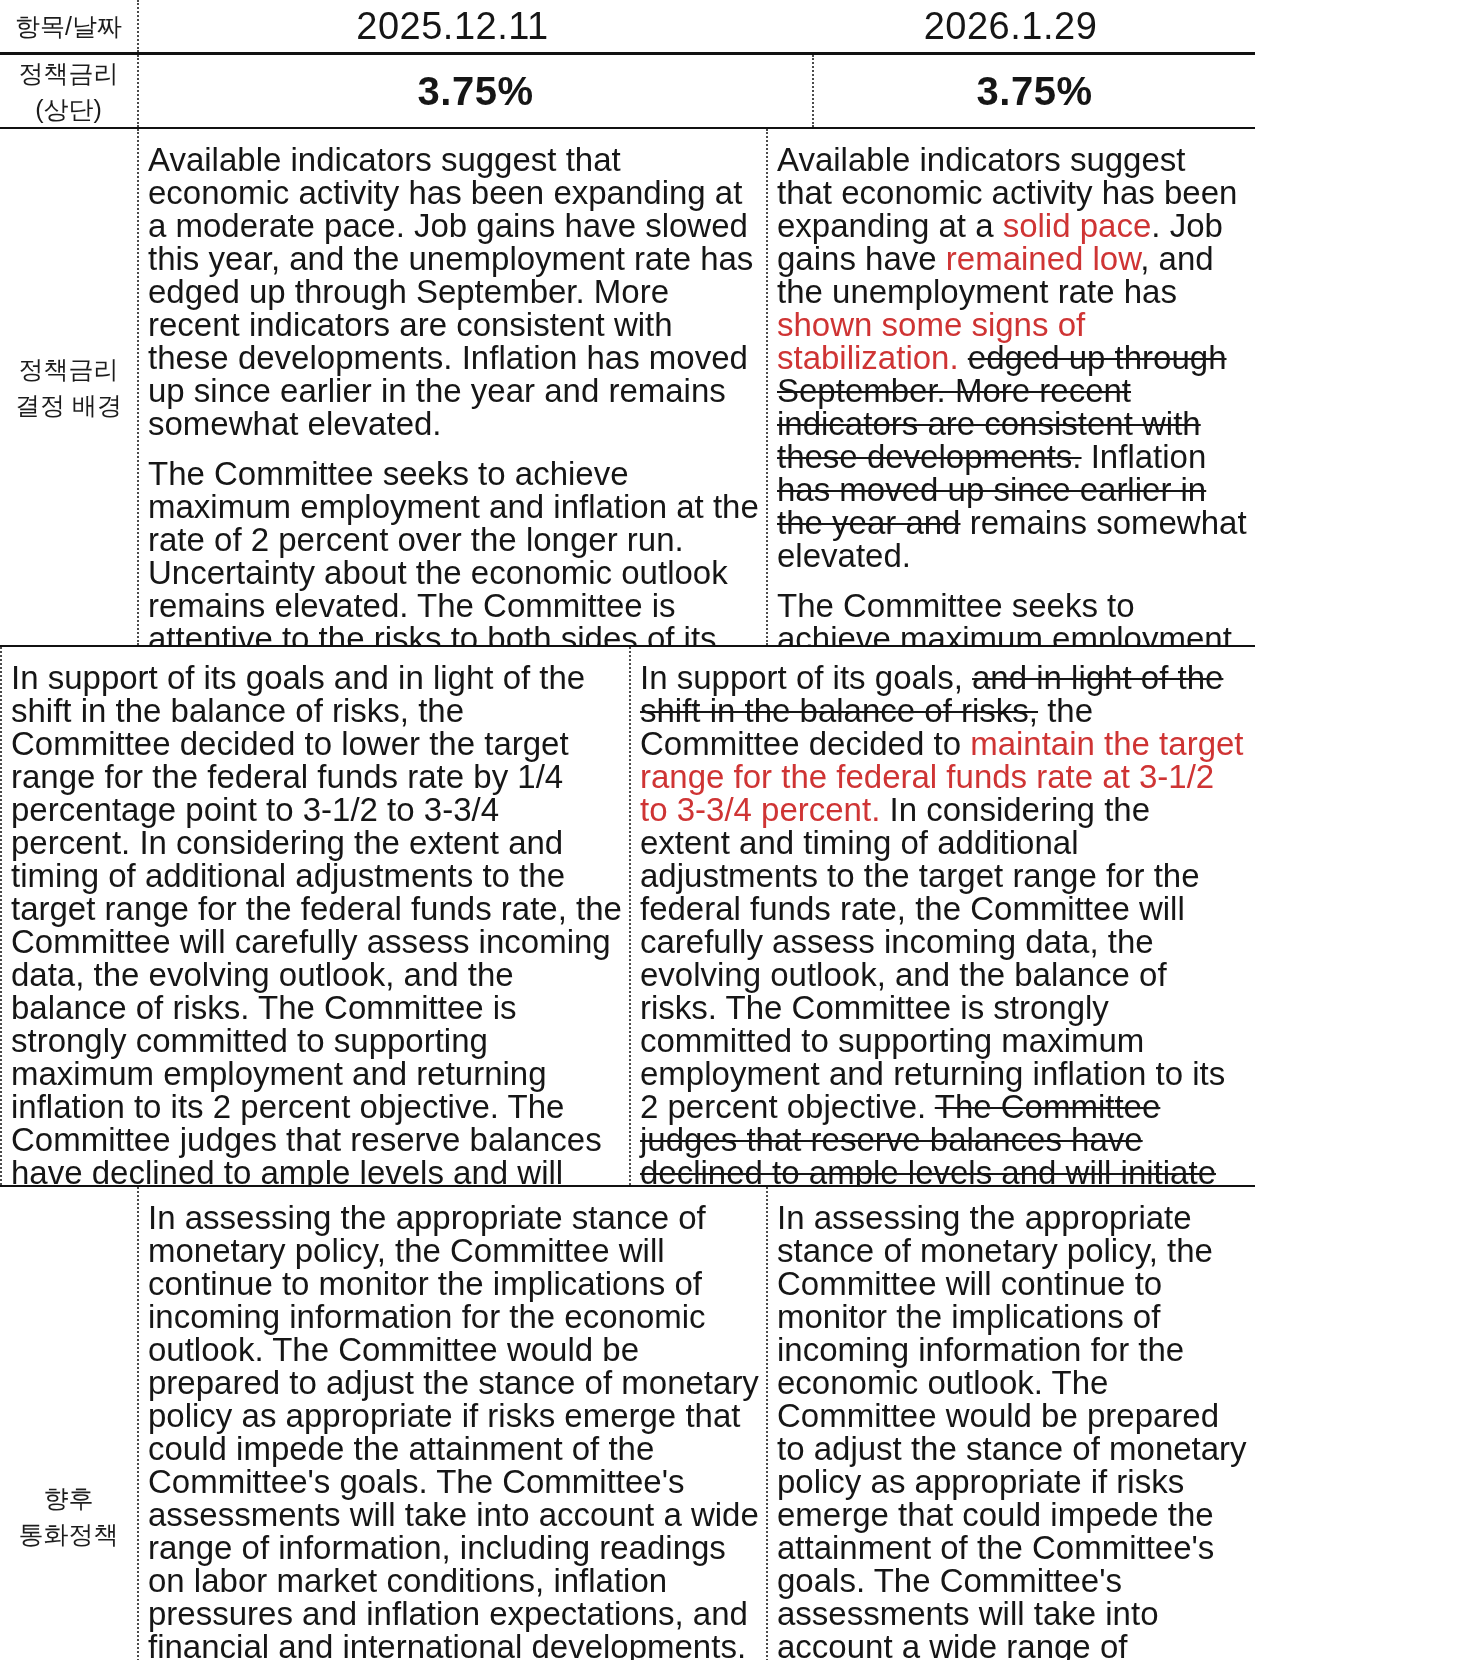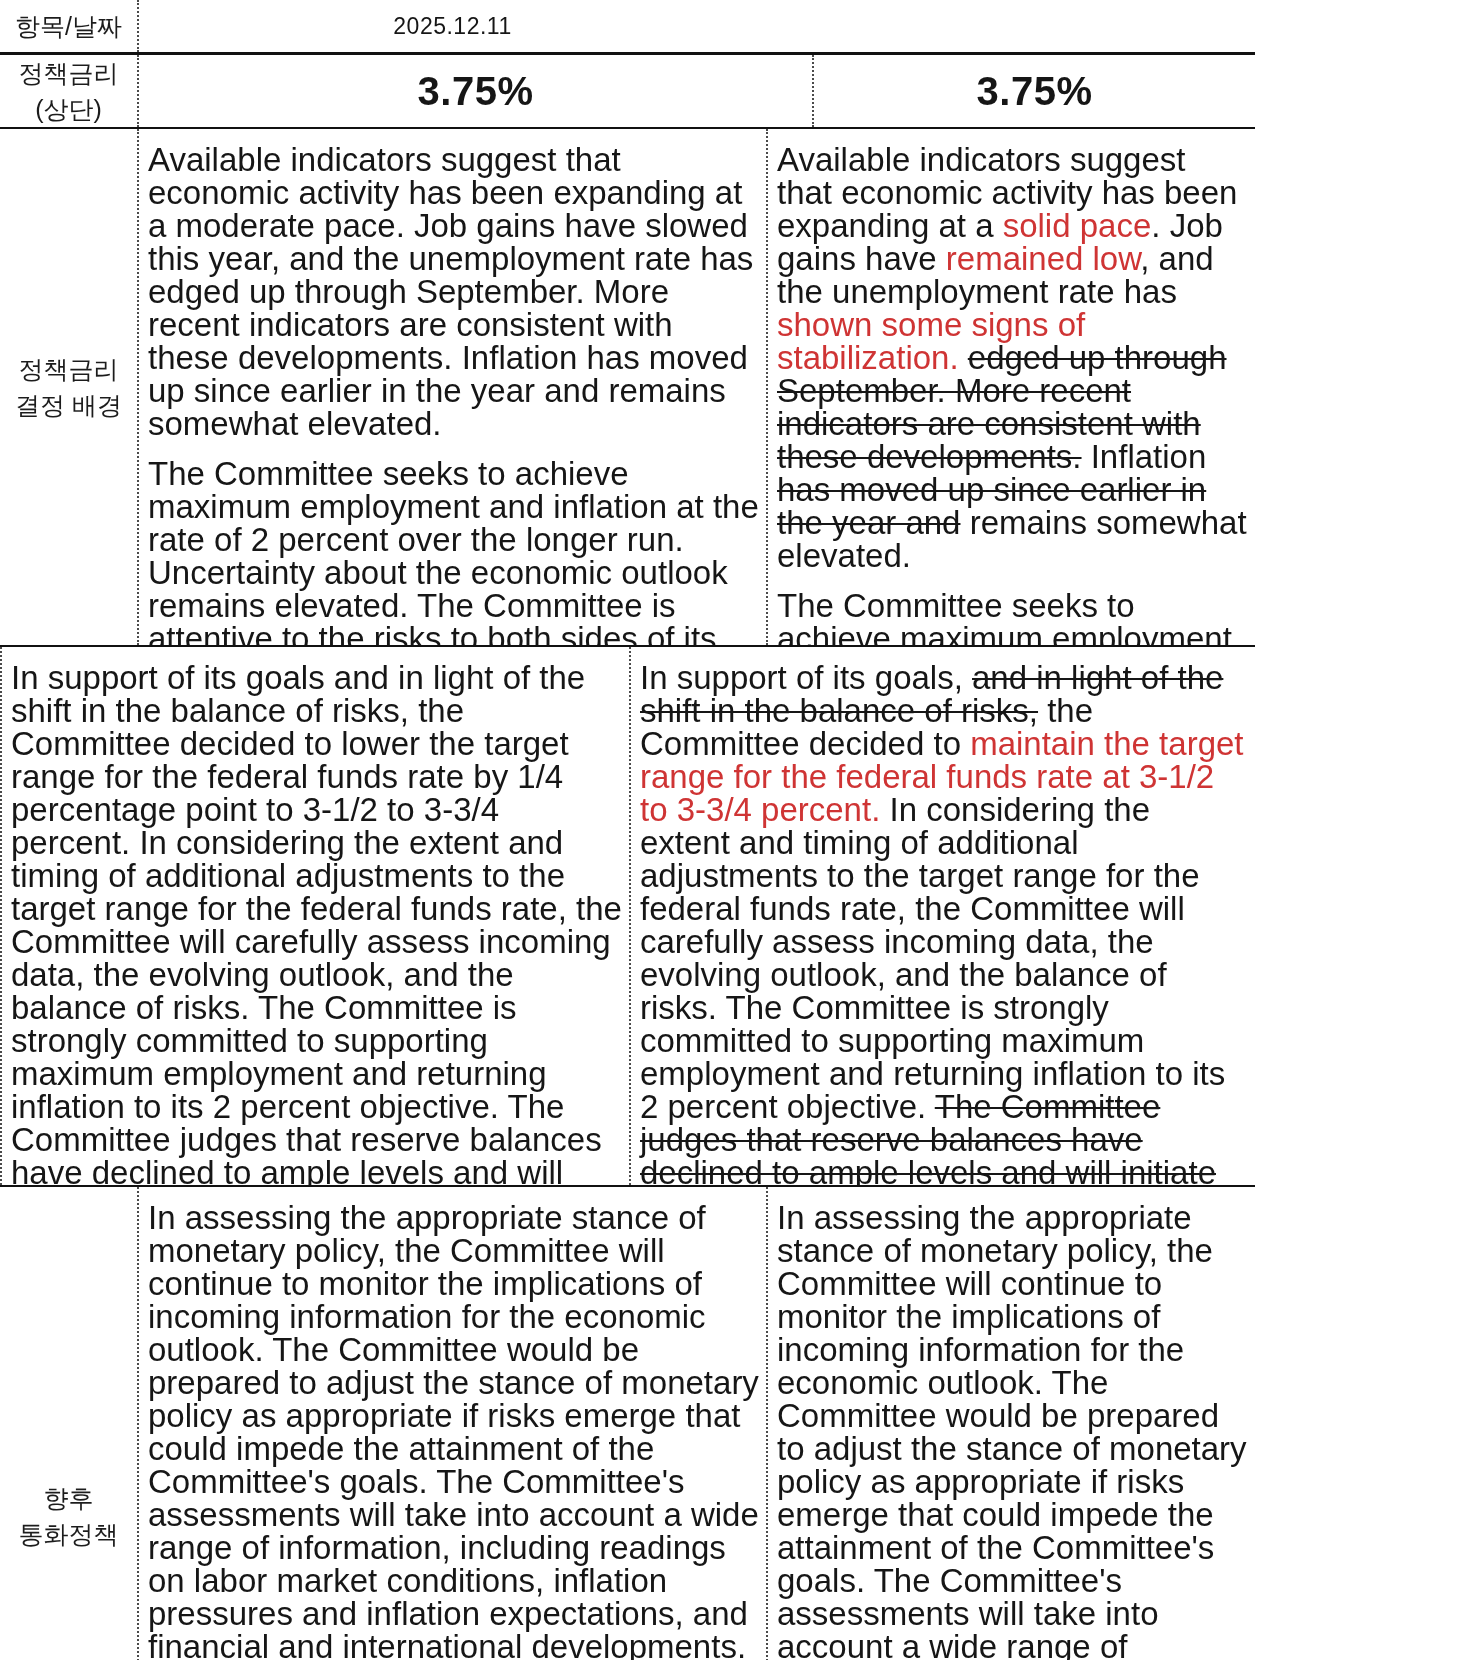--- a/index.html
+++ b/index.html
@@ -43,21 +43,21 @@
     color: #1c1c1c;
   }
   .vdiv { border-left: 2px dotted #4a4a4a; }
   
   .r-head { height: 52px; }
   .r-head .date {
     flex: 0 0 629px;
     display: flex;
     align-items: center;
     justify-content: center;
-    font-size: 23px;
+    font-size: 38px;
     letter-spacing: 0.5px;
   }
   .r-head .date.last { flex: 1 1 auto; }
   
   .r-rate { height: 75px; }
   .r-rate .rate {
     display: flex;
     align-items: center;
     justify-content: center;
     font-size: 40px;
@@ -81,20 +81,21 @@
   .r5 { flex: 1 1 auto; }
 </style>
 </head>
 <body>
 
 <div class="tbl">
 
   <div class="row r-head">
     <div class="cell lbl">항목/날짜</div>
     <div class="cell date vdiv">2025.12.11</div>
+    <div class="cell date last">2026.1.29</div>
   </div>
 
   <div class="row r-rate bt-thick">
     <div class="cell lbl">정책금리
 (상단)</div>
     <div class="cell rate first vdiv">3.75%</div>
     <div class="cell rate last vdiv">3.75%</div>
   </div>
 
   <div class="row r-body r3 bt">

